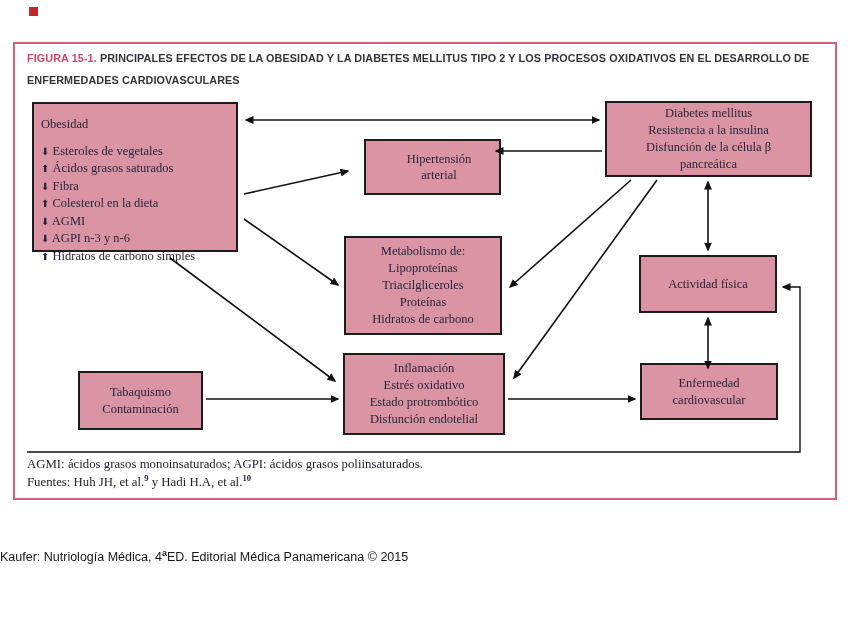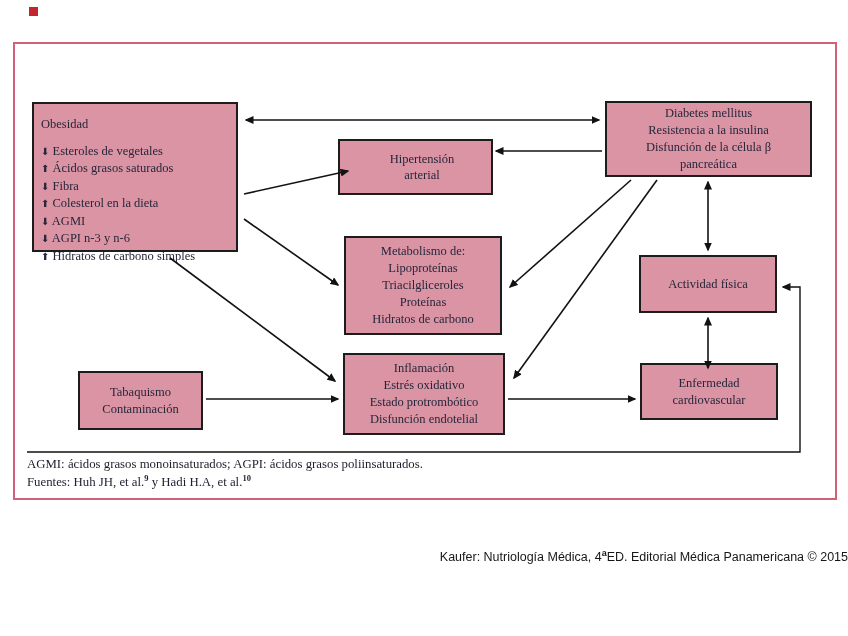--- a/index.html
+++ b/index.html
@@ -14,45 +14,49 @@
              letter-spacing:0.1px;}
   #fig-title .lbl{color:#d5436b;}
   .pbox{position:absolute;background:#db94a4;border:2px solid #1c1c1c;
         box-sizing:border-box;font-size:12.5px;line-height:16.5px;color:#26263a;}
   .pbox.centered{display:flex;flex-direction:column;justify-content:center;
         align-items:center;text-align:center;}
   #box-obesidad{left:32px;top:102px;width:206px;height:150px;padding:12px 6px 0 7px;}
   #box-obesidad .bt{margin-bottom:10px;}
   #box-obesidad .item{white-space:nowrap;}
   #box-obesidad .g{font-family:"DejaVu Sans",sans-serif;font-size:10px;}
-  #box-hipertension{left:338px;top:139px;width:155px;height:56px;padding-left:13px;}
+  #box-hipertension{left:364px;top:139px;width:137px;height:56px;padding-left:13px;}
   #box-diabetes{left:605px;top:101px;width:207px;height:76px;line-height:17px;}
   #box-metabolismo{left:344px;top:236px;width:158px;height:99px;line-height:17px;}
   #box-actividad{left:639px;top:255px;width:138px;height:58px;}
   #box-tabaquismo{left:78px;top:371px;width:125px;height:59px;}
   #box-inflamacion{left:343px;top:353px;width:162px;height:82px;line-height:17px;}
   #box-enfermedad{left:640px;top:363px;width:138px;height:57px;}
   #arrows{position:absolute;left:0;top:0;width:848px;height:636px;pointer-events:none;}
   #footnotes{position:absolute;left:27px;top:456px;width:780px;
              font-size:12.8px;line-height:17.5px;color:#1e1e2e;}
   sup.fn{font-size:8.5px;font-weight:bold;vertical-align:super;line-height:0;}
-  #caption{position:absolute;left:0;top:550px;width:848px;text-align:right;
+  #caption{position:absolute;left:0;top:550px;width:848px;text-align:left;
            font-family:"Liberation Sans","DejaVu Sans",sans-serif;
            font-size:12.5px;color:#161616;}
   #caption sup{font-size:9px;font-weight:bold;vertical-align:super;line-height:0;}
 </style>
 </head>
 <body>
 
 <div id="page">
 
   <div id="red-sq"></div>
 
   <div id="fig-frame"></div>
 
+  <div id="fig-title">
+    <span class="lbl">FIGURA 15-1.</span>
+    <span>PRINCIPALES EFECTOS DE LA OBESIDAD Y LA DIABETES MELLITUS TIPO 2 Y LOS PROCESOS OXIDATIVOS EN EL DESARROLLO DE ENFERMEDADES CARDIOVASCULARES</span>
+  </div>
 
   <div class="pbox" id="box-obesidad">
     <div class="bt">Obesidad</div>
     <div class="item"><span class="g">⬇</span> <span>Esteroles de vegetales</span></div>
     <div class="item"><span class="g">⬆</span> <span>Ácidos grasos saturados</span></div>
     <div class="item"><span class="g">⬇</span> <span>Fibra</span></div>
     <div class="item"><span class="g">⬆</span> <span>Colesterol en la dieta</span></div>
     <div class="item"><span class="g">⬇</span> <span>AGMI</span></div>
     <div class="item"><span class="g">⬇</span> <span>AGPI n-3 y n-6</span></div>
     <div class="item"><span class="g">⬆</span> <span>Hidratos de carbono simples</span></div>

